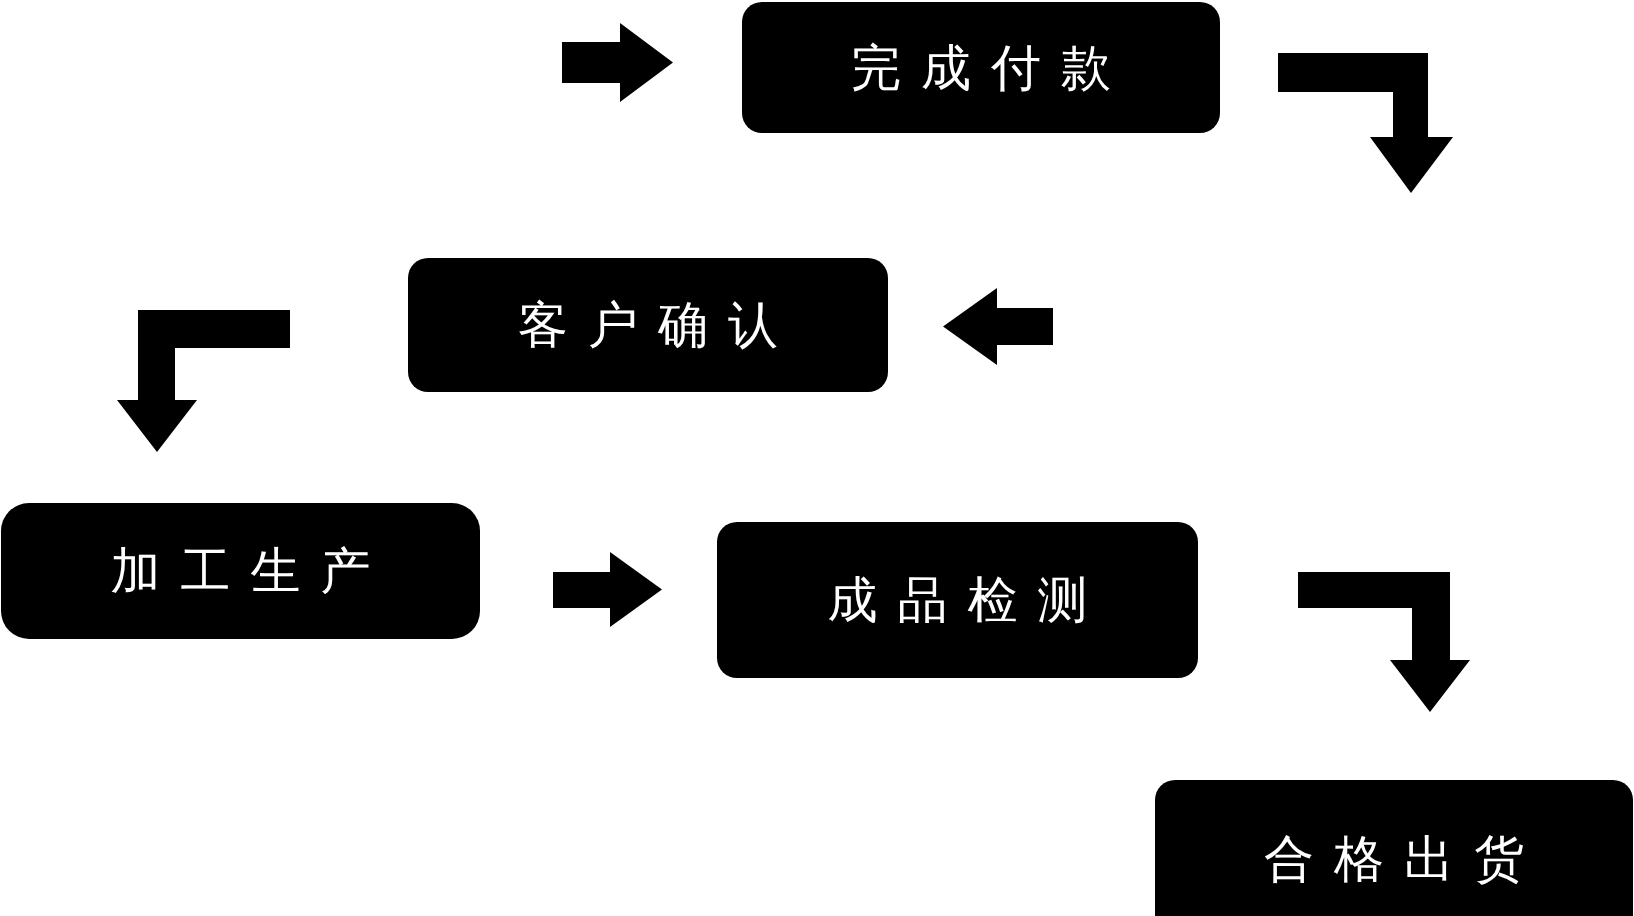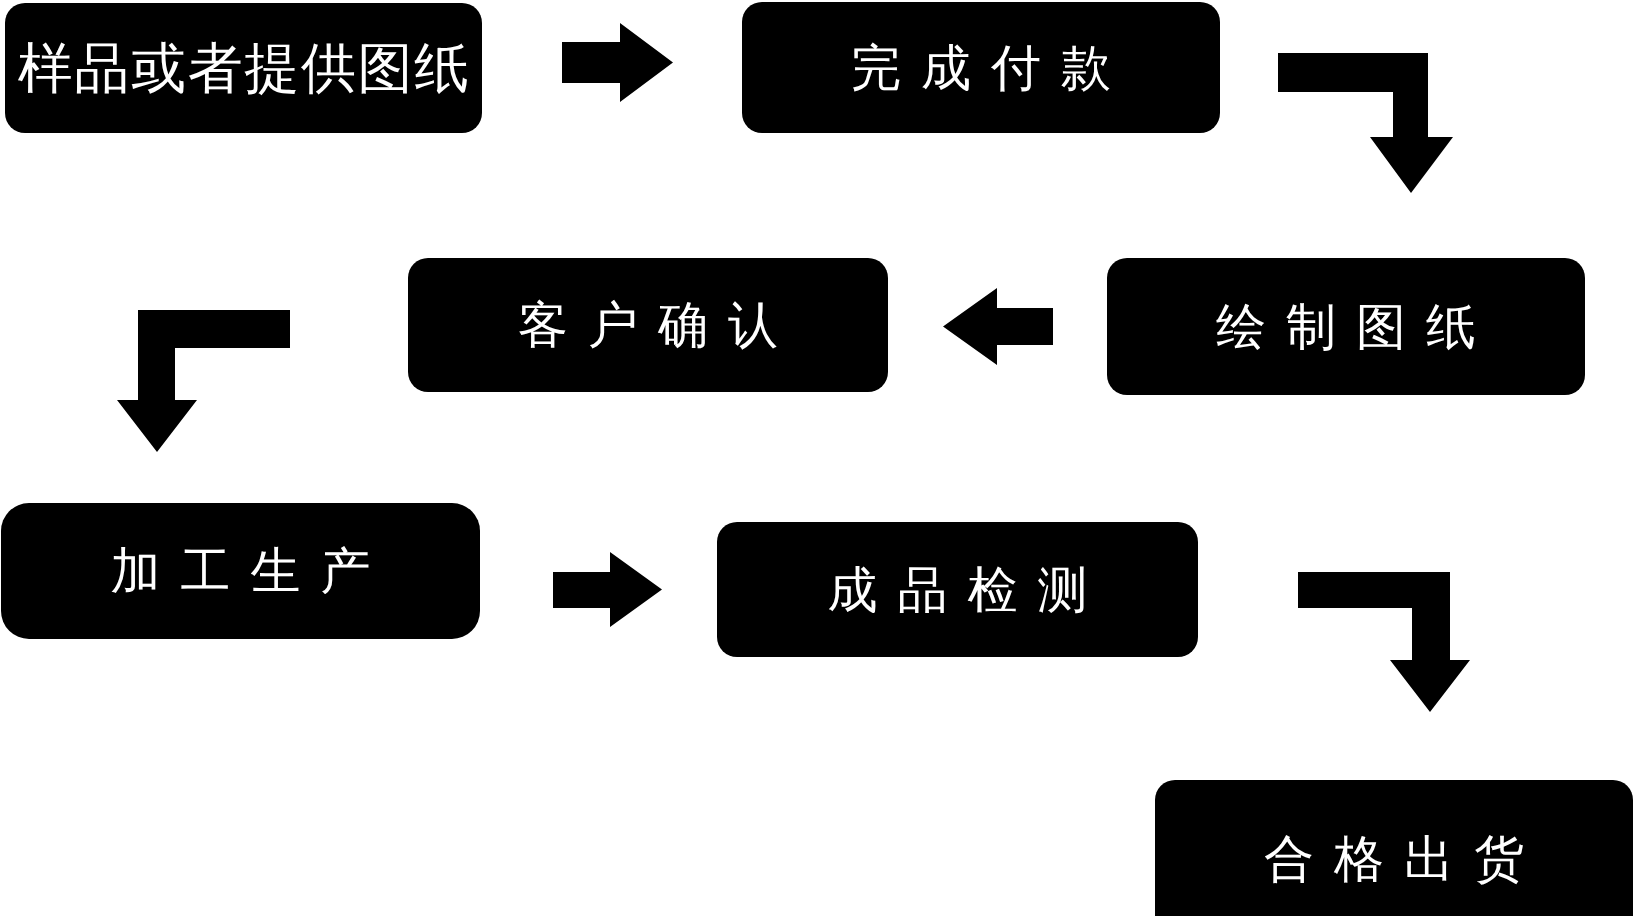--- a/index.html
+++ b/index.html
@@ -35,61 +35,55 @@
   .node.n1 .lbl {
     font-size: 55px;
     letter-spacing: 0.03em;
     margin-right: -0.03em;
   }
   .n1 { left: 5px;    top: 3px;   width: 477px; height: 130px; }
   .n2 { left: 742px;  top: 2px;   width: 478px; height: 131px; }
   .n3 { left: 1107px; top: 258px; width: 478px; height: 137px; }
   .n4 { left: 408px;  top: 258px; width: 480px; height: 134px; align-items: center; }
   .n5 { left: 1px;    top: 503px; width: 479px; height: 136px; border-radius: 28px; }
-  .n6 { left: 717px;  top: 522px; width: 481px; height: 135px; }
+  .n6 { left: 717px;  top: 522px; width: 481px; height: 156px; }
   .n7 { left: 1155px; top: 780px; width: 478px; height: 157px; }
 
   .arrow { position: absolute; }
   .a1 { left: 562px;  top: 23px;  }
   .a2 { left: 1278px; top: 53px;  }
   .a3 { left: 943px;  top: 288px; }
   .a4 { left: 117px;  top: 310px; }
   .a5 { left: 553px;  top: 552px; }
   .a6 { left: 1298px; top: 572px; }
   .arrow svg { display: block; }
   .arrow polygon { fill: #000000; }
 </style>
 </head>
 <body>
 
 <div class="canvas">
 
-  <div class="node n1">
-    <span class="lbl">样品或者提供图纸</span>
-  </div>
 
   <div class="arrow a1">
     <svg width="111" height="79" viewBox="0 0 111 79" xmlns="http://www.w3.org/2000/svg">
       <polygon points="0,19 58,19 58,0 111,39.5 58,79 58,60 0,60"></polygon>
     </svg>
   </div>
 
   <div class="node n2">
     <span class="lbl">完成付款</span>
   </div>
 
   <div class="arrow a2">
     <svg width="175" height="140" viewBox="0 0 175 140" xmlns="http://www.w3.org/2000/svg">
       <polygon points="0,0 150,0 150,84 175,84 133,140 92,84 115,84 115,39 0,39"></polygon>
     </svg>
   </div>
 
-  <div class="node n3">
-    <span class="lbl">绘制图纸</span>
-  </div>
 
   <div class="arrow a3">
     <svg width="110" height="77" viewBox="0 0 110 77" xmlns="http://www.w3.org/2000/svg">
       <polygon points="110,20 54,20 54,0 0,38.5 54,77 54,57 110,57"></polygon>
     </svg>
   </div>
 
   <div class="node n4">
     <span class="lbl">客户确认</span>
   </div>

